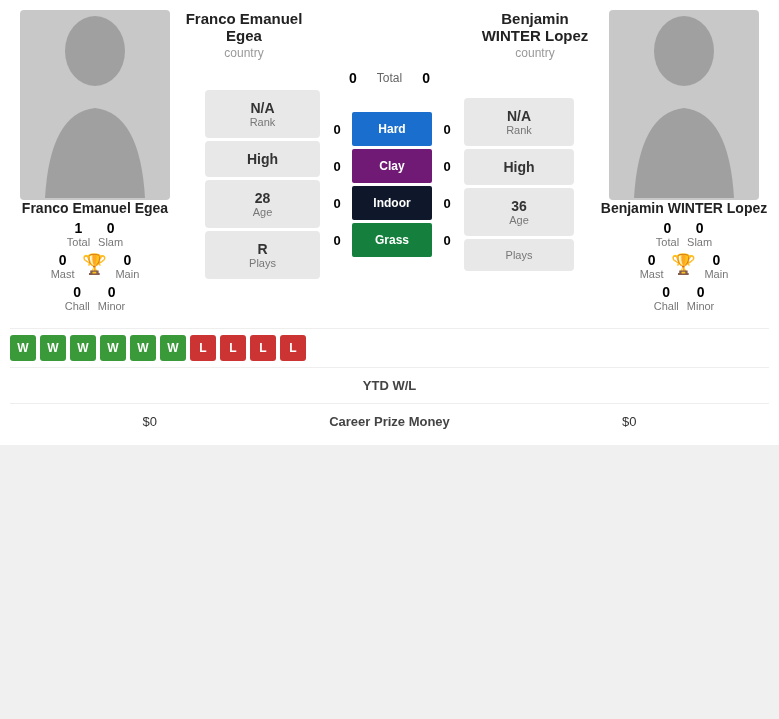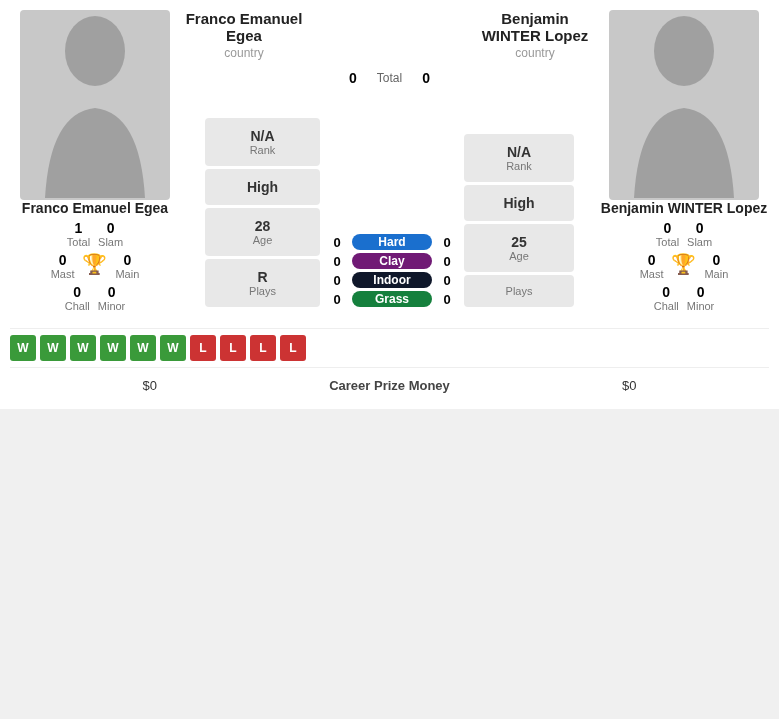--- a/index.html
+++ b/index.html
@@ -128,22 +128,22 @@
       gap: 8px;
     }
     .surf-num {
       font-size: 13px;
       font-weight: bold;
       width: 14px;
       text-align: center;
     }
     .surf-btn {
       width: 80px;
-      height: 16px;
-      border-radius: 12px;
+      height: 34px;
+      border-radius: 2px;
       display: flex;
       align-items: center;
       justify-content: center;
       color: #fff;
       font-size: 12px;
       font-weight: bold;
     }
 
     
     .country-text {
@@ -299,21 +299,21 @@
           <div class="country-text">country</div>
         </div>
       </div>
 
       <div class="total-row">
         <span class="total-num">0</span>
         <span class="total-lbl">Total</span>
         <span class="total-num">0</span>
       </div>
 
-      <div style="display:flex;gap:4px;align-items:flex-end;margin-top:28px;">
+      <div style="display:flex;gap:4px;align-items:center;">
 
         <div class="mid-info-boxes">
           <div class="mid-info-box">
             <div class="mid-val">N/A</div>
             <div class="mid-lbl">Rank</div>
           </div>
           <div class="mid-info-box">
             <div class="mid-val">High</div>
           </div>
           <div class="mid-info-box">
@@ -351,21 +351,21 @@
 
         <div class="right-info-boxes">
           <div class="right-info-box">
             <div class="mid-val">N/A</div>
             <div class="mid-lbl">Rank</div>
           </div>
           <div class="right-info-box">
             <div class="mid-val">High</div>
           </div>
           <div class="right-info-box">
-            <div class="mid-val">25</div>
+            <div class="mid-val">36</div>
             <div class="mid-lbl">Age</div>
           </div>
           <div class="right-info-box">
             <div class="mid-val"></div>
             <div class="mid-lbl">Plays</div>
           </div>
         </div>
       </div>
     </div>
 
@@ -428,20 +428,25 @@
         <div class="form-badge badge-w">W</div>
         <div class="form-badge badge-w">W</div>
         <div class="form-badge badge-l">L</div>
         <div class="form-badge badge-l">L</div>
         <div class="form-badge badge-l">L</div>
         <div class="form-badge badge-l">L</div>
       </div>
     </div>
 
 
+    <div class="stat-row">
+      <div class="stat-row-left"></div>
+      <div class="stat-row-center">YTD W/L</div>
+      <div class="stat-row-right"></div>
+    </div>
 
     <div class="stat-row">
       <div class="stat-row-left">$0</div>
       <div class="stat-row-center">Career Prize Money</div>
       <div class="stat-row-right">$0</div>
     </div>
 
 
   </div>
 </div>

